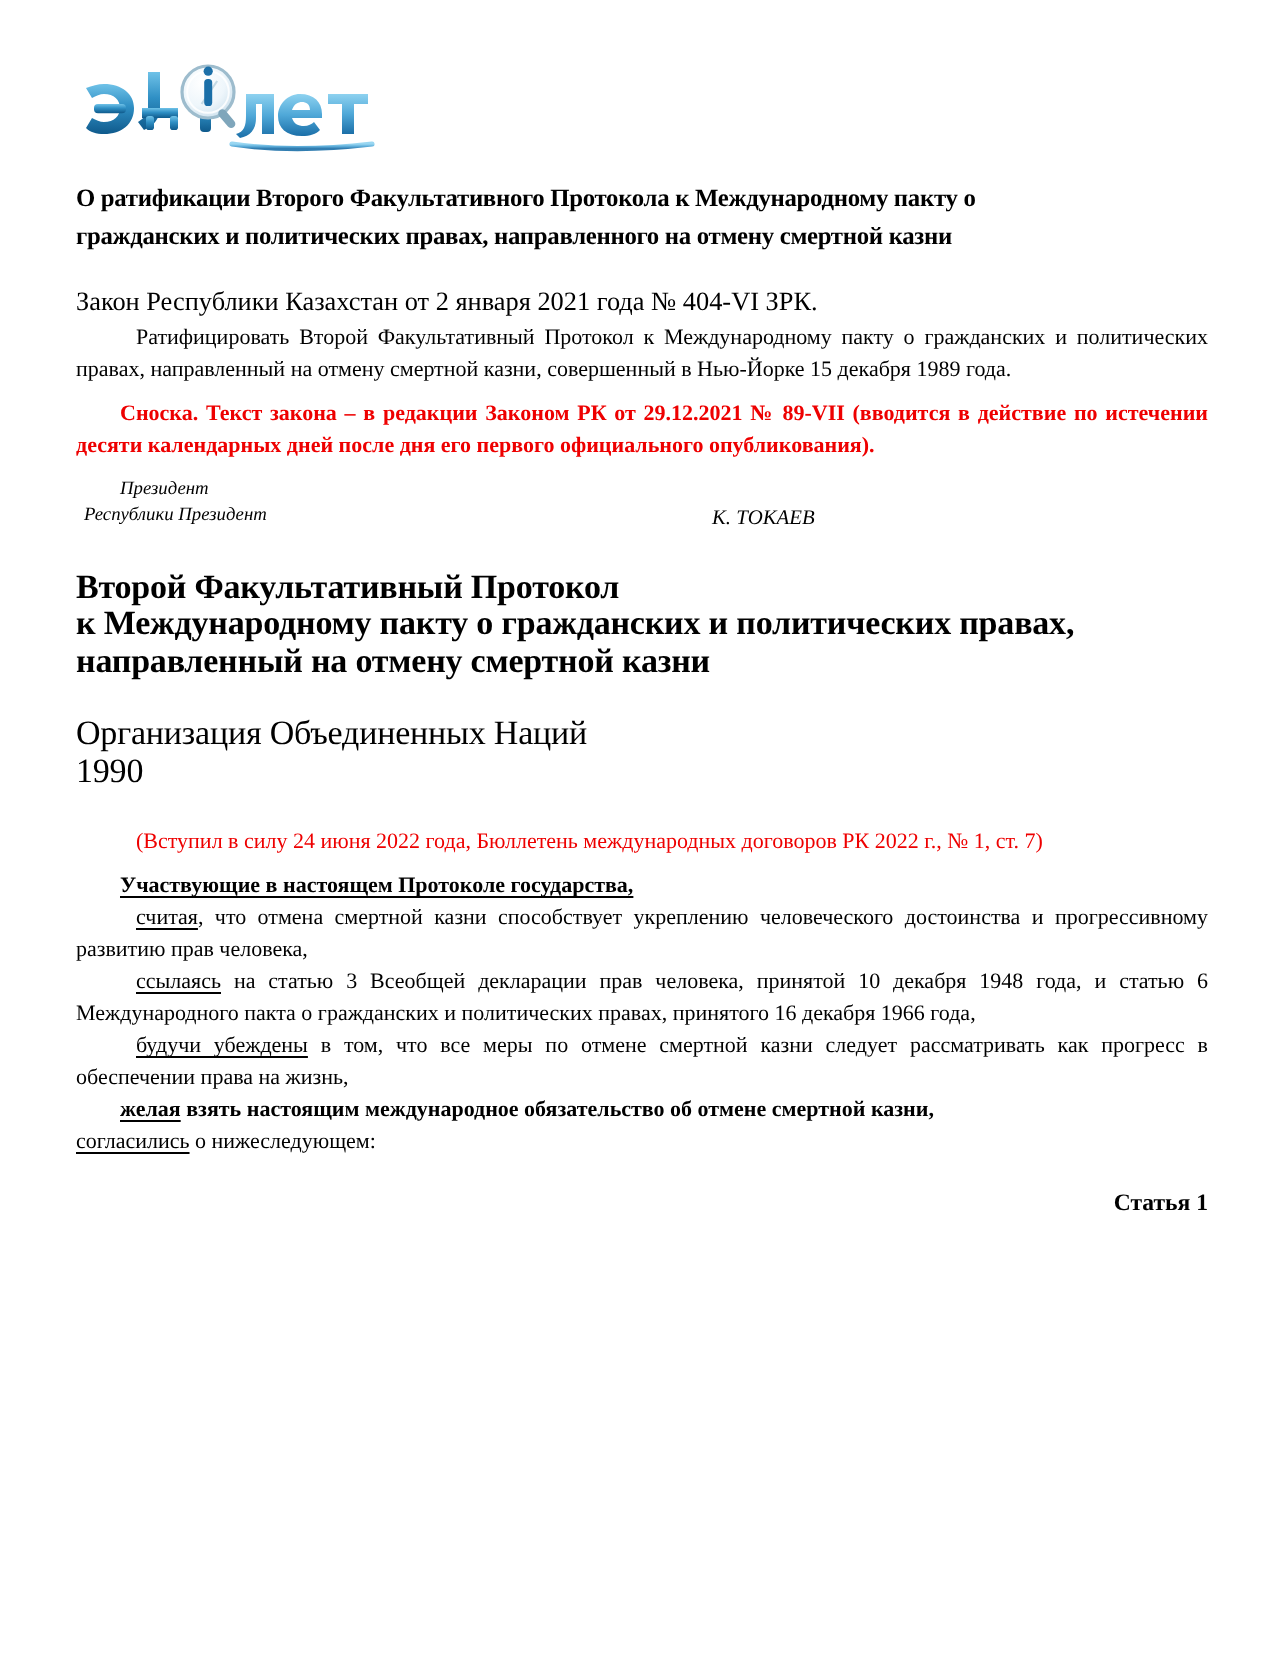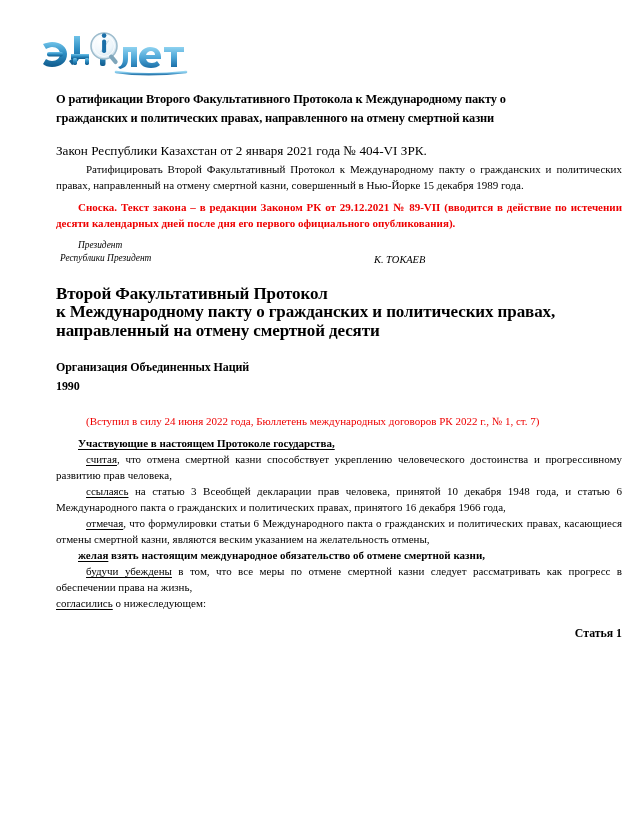--- a/index.html
+++ b/index.html
@@ -30,21 +30,21 @@
     left: 38px;
     top: 30px;
     width: 200px;
     height: 52px;
   }
   .logo-svg { display: block; }
 
   
   .content {
     position: absolute;
-    left: 56px;
+    left: 38px;
     top: 90px;
     width: 566px;
   }
 
   .h-title {
     font-family: "Liberation Serif", "DejaVu Serif", serif;
     font-weight: bold;
     font-size: 12.4px;
     line-height: 19px;
     letter-spacing: -0.15px;
@@ -108,22 +108,22 @@
 
   
   .b-block {
     font-weight: bold;
     font-size: 17px;
     line-height: 18.5px;
     letter-spacing: -0.1px;
     margin: 0;
   }
   .b-single {
-    font-weight: bold;
-    font-size: 12px;
+    font-weight: normal;
+    font-size: 17px;
     line-height: 18.5px;
     letter-spacing: -0.1px;
     margin: 0;
   }
   .art-heading {
     font-weight: bold;
     font-size: 11.8px;
     line-height: 17px;
     margin: 0;
     text-align: right;
@@ -210,21 +210,21 @@
       <span class="sign-role">Президент</span>
       <span class="sign-org">Республики Президент</span>
       <span class="sign-name">К. ТОКАЕВ</span>
     </div>
 
     <div class="spacer-16"></div>
 
     <div class="b-block">
       <span>Второй Факультативный Протокол</span><br>
       <span>к Международному пакту о гражданских и политических правах,</span><br>
-      <span>направленный на отмену смертной десяти</span>
+      <span>направленный на отмену смертной казни</span>
     </div>
 
     <div class="spacer-18"></div>
 
     <div class="b-single">Организация Объединенных Наций</div>
     <div class="b-single">1990</div>
 
     <div class="spacer-18"></div>
 
     <p class="just ind red">(Вступил в силу 24 июня 2022 года, Бюллетень международных договоров РК 2022 г., № 1, ст. 7)</p>
@@ -236,32 +236,29 @@
     </p>
 
     <p class="just ind">
       <u class="uline">считая</u><span>, что отмена смертной казни способствует укреплению человеческого достоинства и прогрессивному развитию прав человека,</span>
     </p>
 
     <p class="just ind">
       <u class="uline">ссылаясь</u><span> на статью 3 Всеобщей декларации прав человека, принятой 10 декабря 1948 года, и статью 6 Международного пакта о гражданских и политических правах, принятого 16 декабря 1966 года,</span>
     </p>
 
+
     <p class="just ind">
-      <u class="uline">отмечая</u><span>, что формулировки статьи 6 Международного пакта о гражданских и политических правах, касающиеся отмены смертной казни, являются веским указанием на желательность отмены,</span>
+      <u class="uline">будучи убеждены</u><span> в том, что все меры по отмене смертной казни следует рассматривать как прогресс в обеспечении права на жизнь,</span>
     </p>
 
     <p class="just ind-sm">
       <u class="uline">желая</u><span> взять настоящим международное обязательство об отмене смертной казни,</span>
     </p>
 
-    <p class="just ind">
-      <u class="uline">будучи убеждены</u><span> в том, что все меры по отмене смертной казни следует рассматривать как прогресс в обеспечении права на жизнь,</span>
-    </p>
-
     <p class="just">
       <u class="uline">согласились</u><span> о нижеследующем:</span>
     </p>
 
     <div class="spacer-14"></div>
 
     <div class="art-heading">Статья 1</div>
 
   </div>
 </div>

